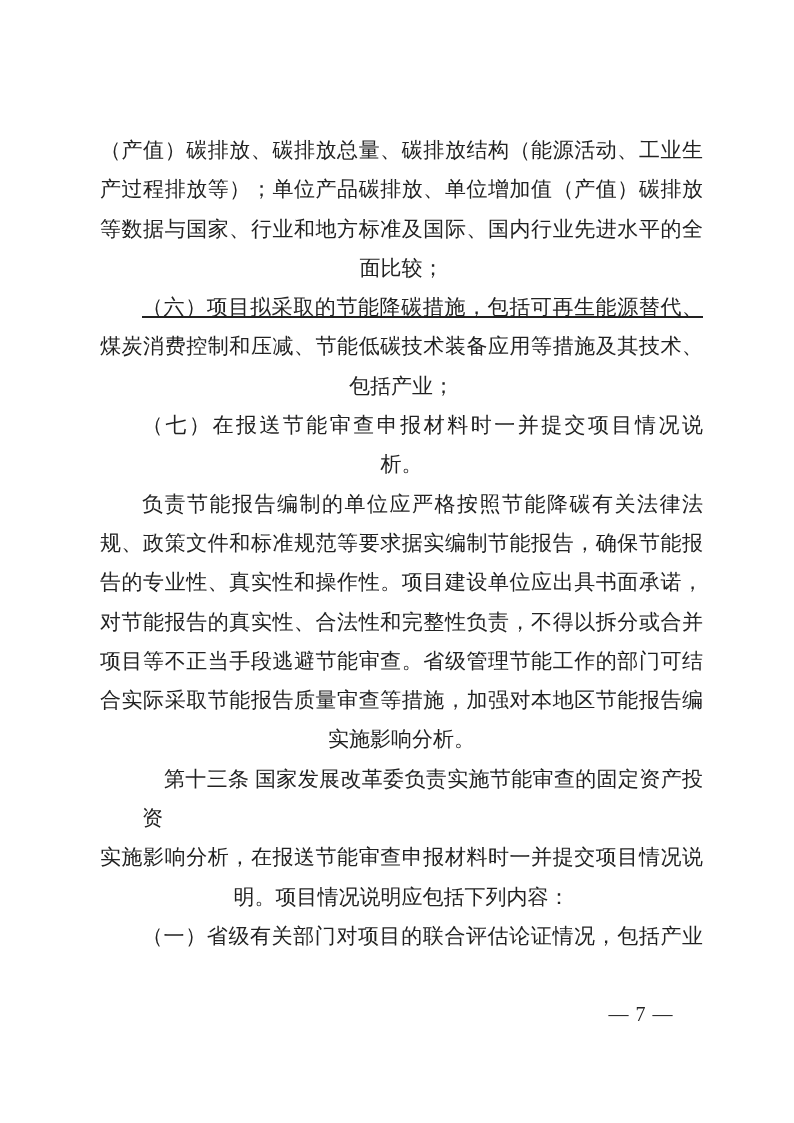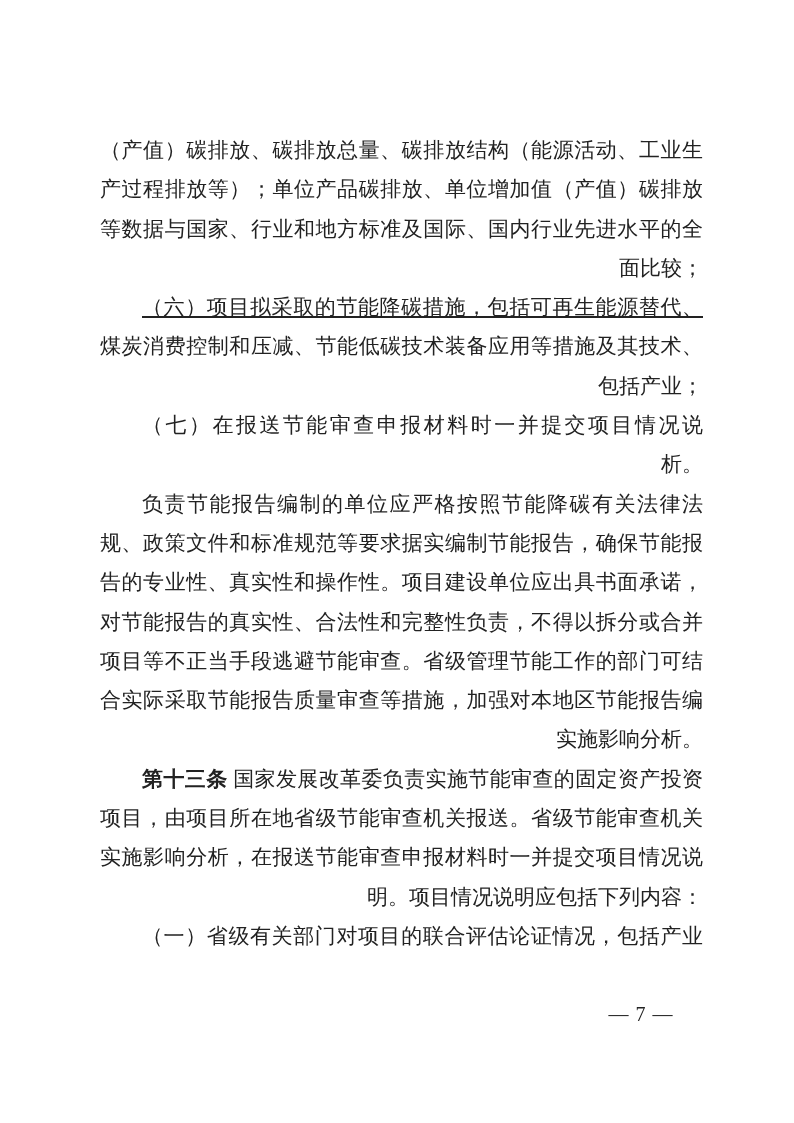--- a/index.html
+++ b/index.html
@@ -19,30 +19,31 @@
   .body-text {
     position: absolute;
     left: 100px;
     top: 131px;
     width: 603px;
     font-size: 21px;
     line-height: 39.3px;
     letter-spacing: 0;
   }
   .line {
-    text-align: right;
+    text-align: center;
     white-space: normal;
   }
   .line.justify {
     text-align: justify;
     text-align-last: justify;
     text-justify: inter-character;
   }
   .line .bold {
-    font-weight: bold;
+    font-weight: normal;
+    margin-left: 22px;
   }
   .page-number {
     position: absolute;
     top: 1001px;
     left: 600px;
     width: 82px;
     font-size: 20px;
     line-height: 26px;
     text-align: center;
     letter-spacing: 1px;
@@ -64,19 +65,18 @@
       <div class="line justify" style="padding-left: 2em;">（七）在报送节能审查申报材料时一并提交项目情况说</div>
       <div class="line">析。</div>
       <div class="line justify" style="padding-left: 2em;">负责节能报告编制的单位应严格按照节能降碳有关法律法</div>
       <div class="line justify">规、政策文件和标准规范等要求据实编制节能报告，确保节能报</div>
       <div class="line justify">告的专业性、真实性和操作性。项目建设单位应出具书面承诺，</div>
       <div class="line justify">对节能报告的真实性、合法性和完整性负责，不得以拆分或合并</div>
       <div class="line justify">项目等不正当手段逃避节能审查。省级管理节能工作的部门可结</div>
       <div class="line justify">合实际采取节能报告质量审查等措施，加强对本地区节能报告编</div>
       <div class="line">实施影响分析。</div>
       <div class="line justify" style="padding-left: 2em;"><span class="bold">第十三条</span> 国家发展改革委负责实施节能审查的固定资产投资</div>
-      <div class="line justify">项目，由项目所在地省级节能审查机关报送。省级节能审查机关</div>
       <div class="line justify">实施影响分析，在报送节能审查申报材料时一并提交项目情况说</div>
       <div class="line">明。项目情况说明应包括下列内容：</div>
       <div class="line justify" style="padding-left: 2em;">（一）省级有关部门对项目的联合评估论证情况，包括产业</div>
     </div>
   <div class="page-number">— 7 —</div>
 </div>
 
 </body></html>

